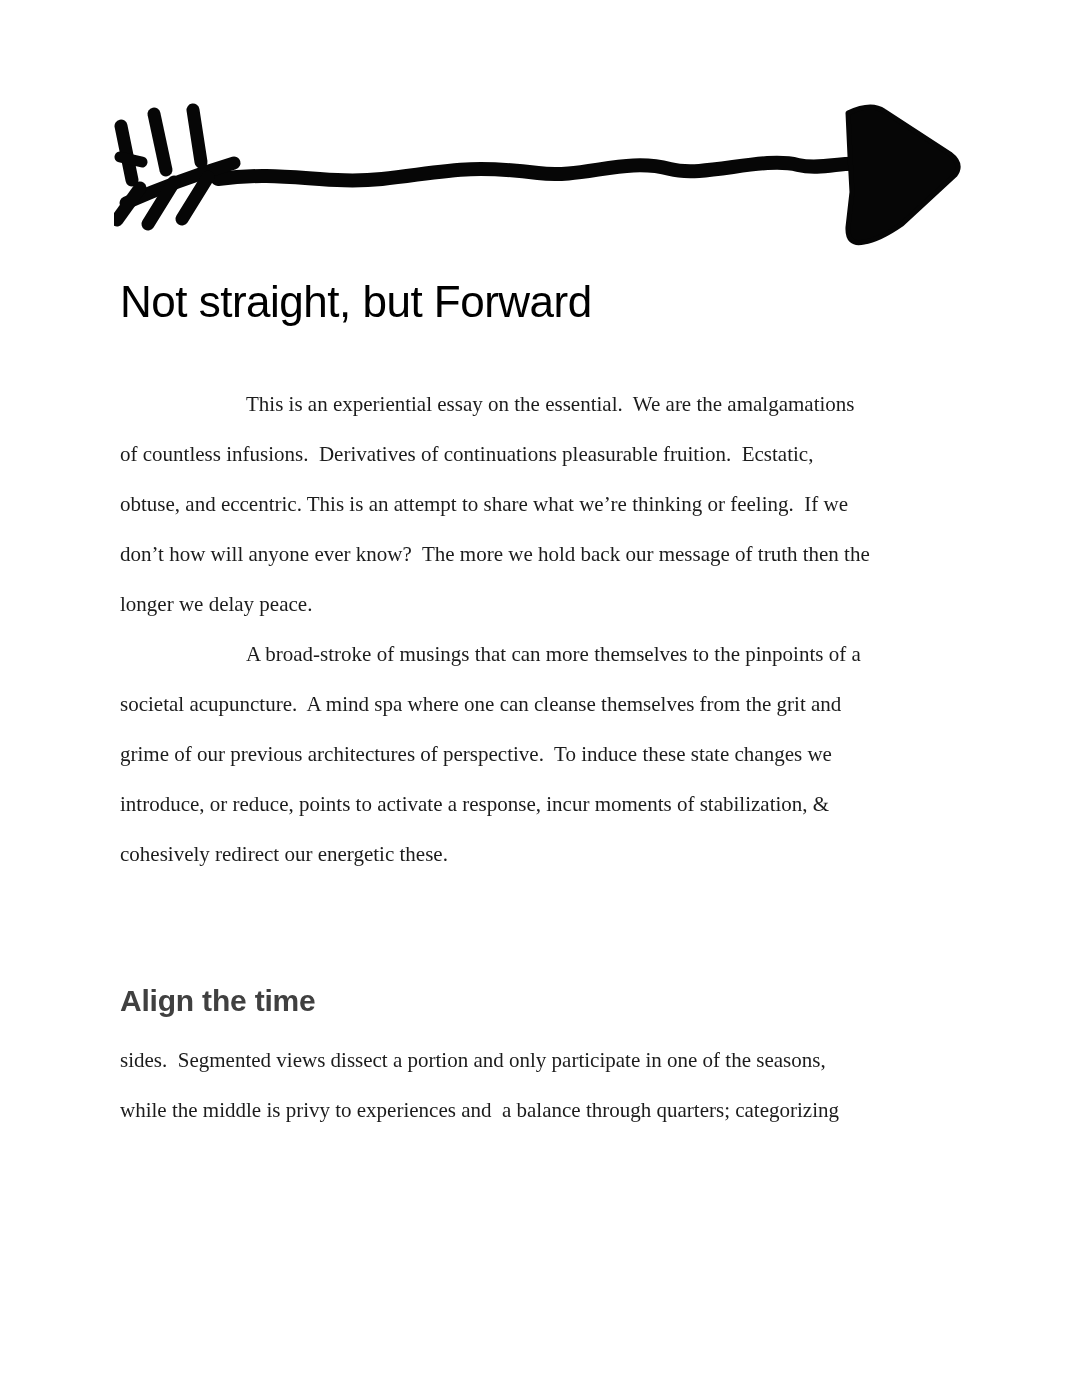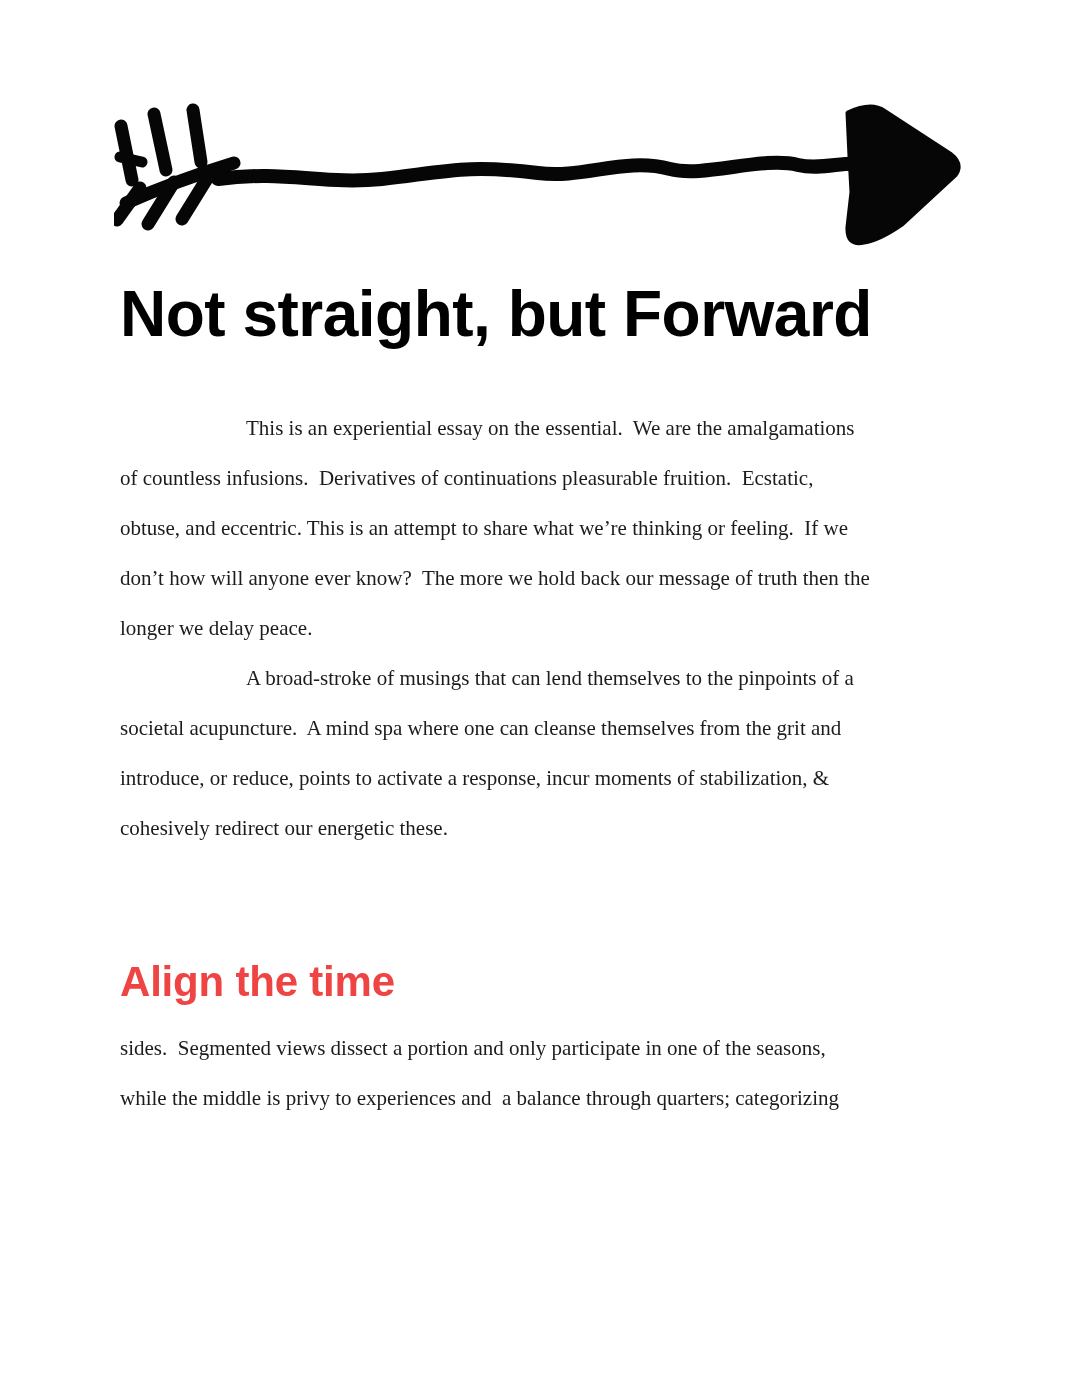--- a/index.html
+++ b/index.html
@@ -21,34 +21,34 @@
     padding: 0 118px 0 120px;
     background: #ffffff;
   }
   .arrow-wrap {
     margin: 100px 0 0 -6px;
     width: 848px;
     height: 148px;
   }
   .doc-title {
     font-family: "Liberation Sans", sans-serif;
-    font-weight: 700;
-    font-size: 64px;
+    font-weight: 400;
+    font-size: 44px;
     line-height: 1.2;
     letter-spacing: -0.5px;
     color: #000000;
     margin: 28px 0 0 0;
   }
   .doc-heading {
     font-family: "Liberation Sans", sans-serif;
     font-weight: 700;
-    font-size: 42px;
+    font-size: 30px;
     line-height: 1.2;
     letter-spacing: -0.2px;
-    color: #ef4444;
+    color: #404040;
     margin: 104px 0 8px 0;
   }
   .para { margin: 0; }
   .para.first { margin-top: 50px; }
   .para.after-heading { margin-top: 16px; }
   .line {
     font-size: 21px;
     line-height: 50px;
     height: 50px;
     white-space: pre;
@@ -87,22 +87,23 @@
 
   <div class="para first">
     <div class="line indent">This is an experiential essay on the essential.  We are the amalgamations</div>
     <div class="line">of countless infusions.  Derivatives of continuations pleasurable fruition.  Ecstatic,</div>
     <div class="line">obtuse, and eccentric. This is an attempt to share what we’re thinking or feeling.  If we</div>
     <div class="line">don’t how will anyone ever know?  The more we hold back our message of truth then the</div>
     <div class="line">longer we delay peace.</div>
   </div>
 
   <div class="para">
-    <div class="line indent">A broad-stroke of musings that can lend themselves to the pinpoints of a</div>
+    <div class="line indent">A broad-stroke of musings that can more themselves to the pinpoints of a</div>
     <div class="line">societal acupuncture.  A mind spa where one can cleanse themselves from the grit and</div>
+    <div class="line">grime of our previous architectures of perspective.  To induce these state changes we</div>
     <div class="line">introduce, or reduce, points to activate a response, incur moments of stabilization, &amp;</div>
     <div class="line">cohesively redirect our energetic these.</div>
   </div>
 
   <h2 class="doc-heading">Align the time</h2>
 
   <div class="para after-heading">
     <div class="line">sides.  Segmented views dissect a portion and only participate in one of the seasons,</div>
     <div class="line">while the middle is privy to experiences and  a balance through quarters; categorizing</div>
   </div>

